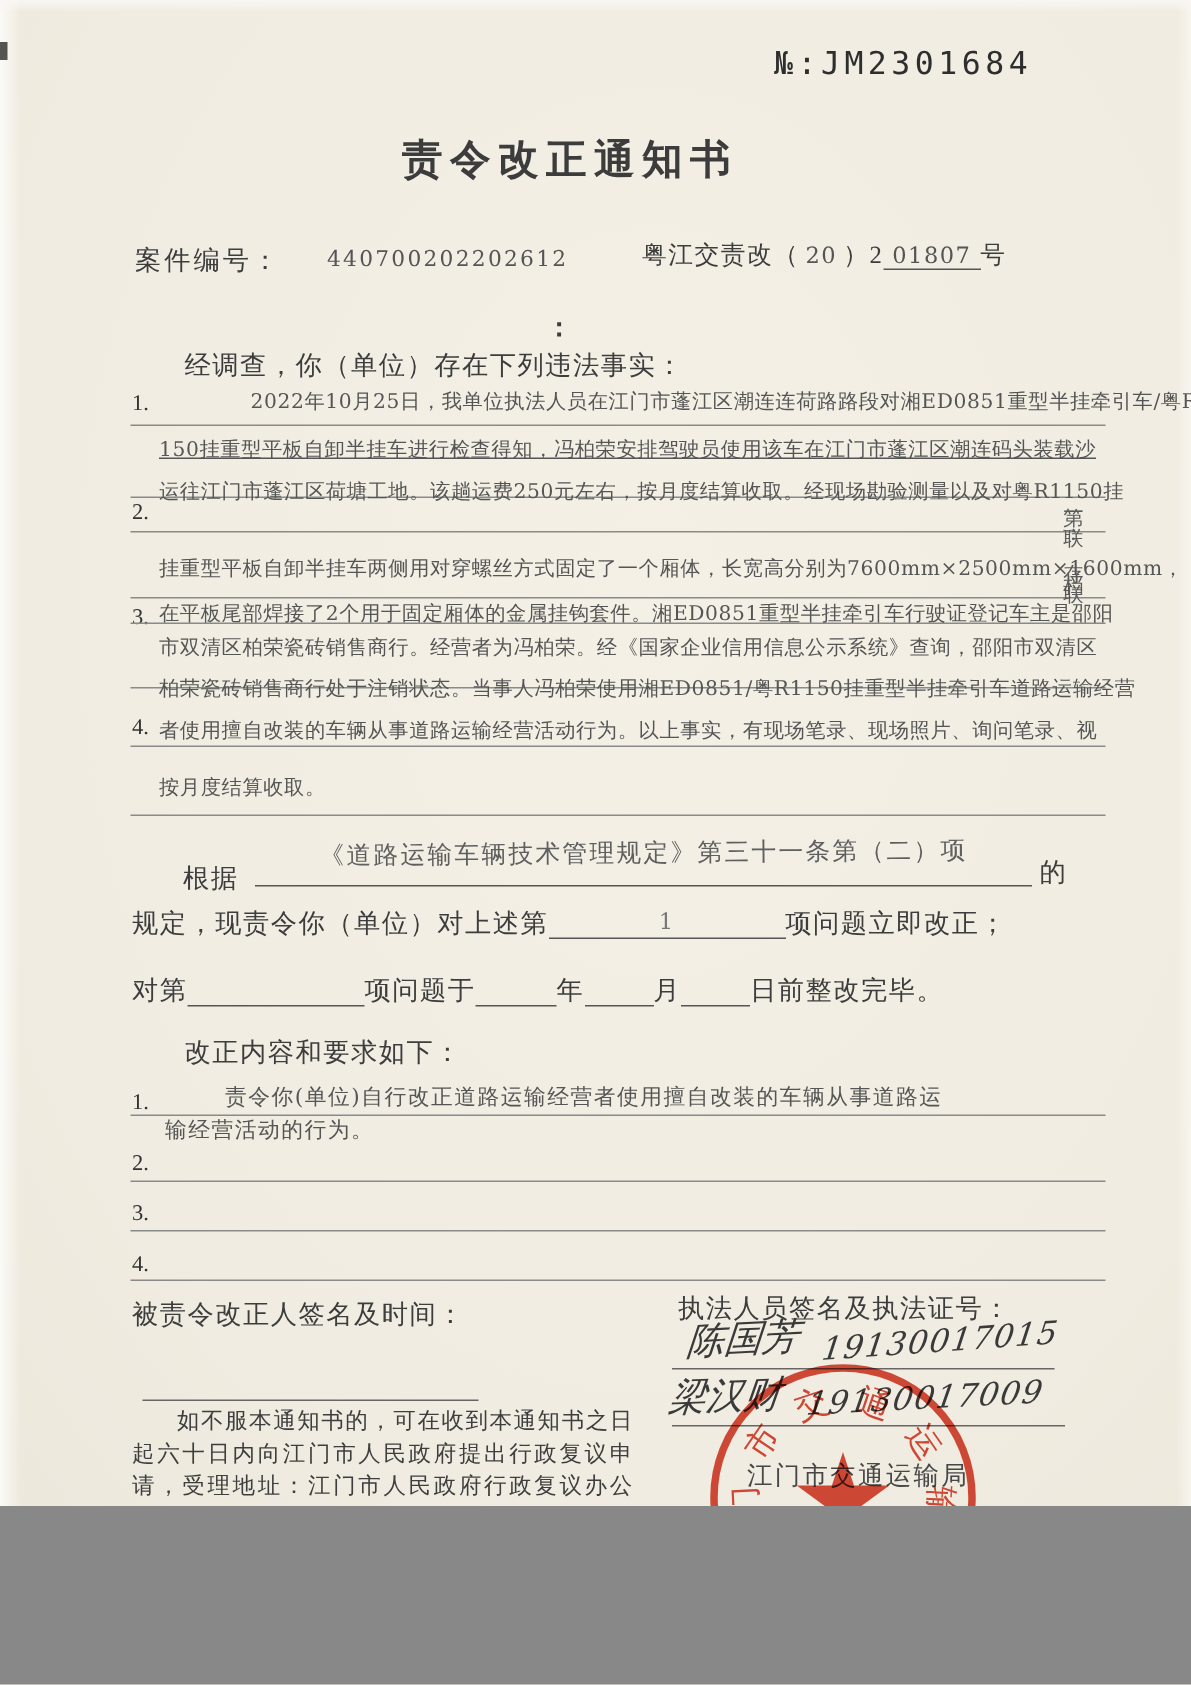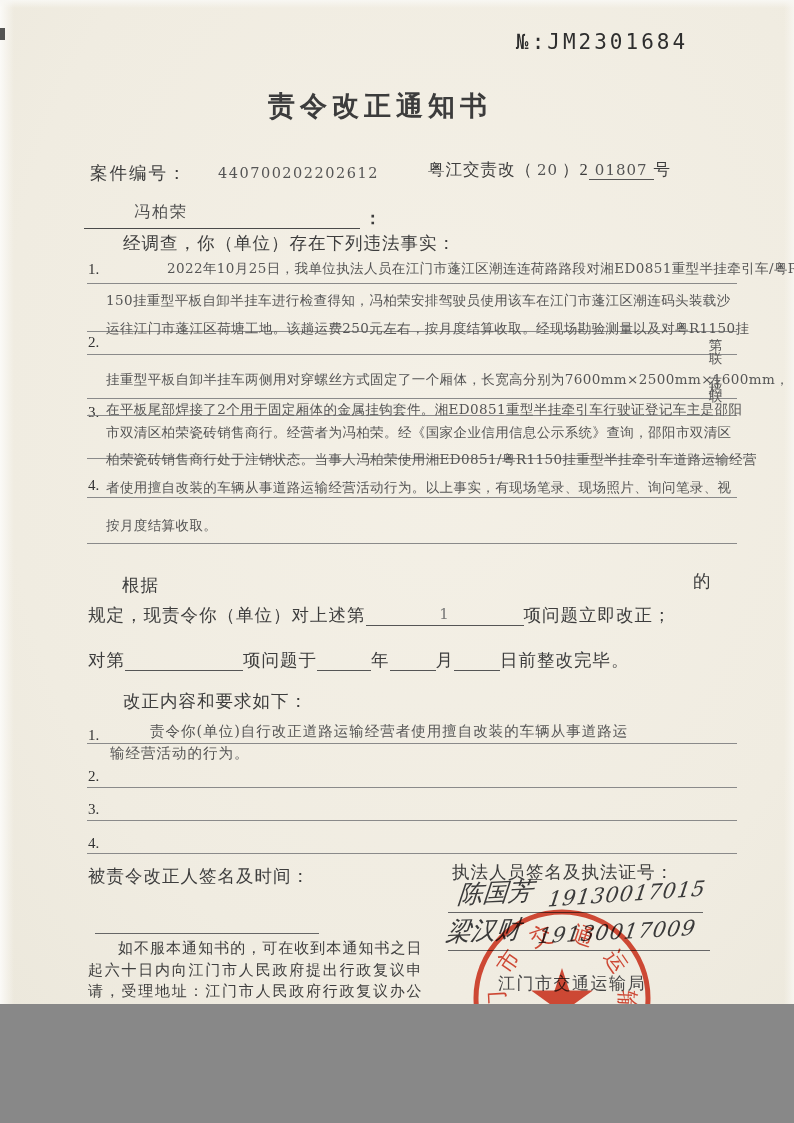--- a/index.html
+++ b/index.html
@@ -43,52 +43,52 @@
 
   <div class="abs" style="left:0;right:34px;top:88px;text-align:center;font-size:27px;letter-spacing:5px;font-weight:600;color:#3c3c3c;">责令改正通知书</div>
 
   <div class="abs label" style="left:90px;top:161px;letter-spacing:2px;">案件编号：</div>
   <div class="abs typed" style="left:218px;top:165px;font-size:14.5px;letter-spacing:1.5px;">440700202202612</div>
 
   <div class="abs" style="left:428px;top:159px;font-size:16.5px;letter-spacing:1px;white-space:nowrap;">
     <span>粤江交责改（</span><span class="typed" style="font-size:15px;padding:0 4px;">20</span><span>）2</span><span class="typed" style="font-size:15px;display:inline-block;border-bottom:1px solid #555;padding:0 6px;">01807</span><span>号</span>
   </div>
 
-  <div class="abs" style="left:84px;top:202px;width:276px;height:26px;border-bottom:1px solid #4a4a4a;">
-    <span class="typed" style="font-size:16px;margin-left:50px;letter-spacing:2px;color:#4f4f4f;">冯柏荣</span>
-  </div>
   <div class="abs label" style="left:364px;top:206px;font-weight:600;">：</div>
 
   <div class="abs label" style="left:123px;top:231px;">经调查，你（单位）存在下列违法事实：</div>
 
   <div class="abs fact-num" style="left:88px;top:261px;">1.</div>
   <div class="abs fact-num" style="left:88px;top:334px;">2.</div>
   <div class="abs fact-num" style="left:88px;top:404px;">3.</div>
   <div class="abs fact-num" style="left:88px;top:477px;">4.</div>
 
   <div class="rule" style="left:87px;top:283px;width:650px;"></div>
   <div class="rule" style="left:87px;top:331px;width:650px;"></div>
   <div class="rule" style="left:87px;top:354px;width:650px;"></div>
   <div class="rule" style="left:87px;top:398px;width:650px;"></div>
   <div class="rule" style="left:87px;top:415px;width:650px;"></div>
   <div class="rule" style="left:87px;top:458px;width:650px;"></div>
   <div class="rule" style="left:87px;top:497px;width:650px;"></div>
   <div class="rule" style="left:87px;top:543px;width:650px;"></div>
 
   <div class="abs typed fact-line" style="left:167px;top:260px;">2022年10月25日，我单位执法人员在江门市蓬江区潮连连荷路路段对湘ED0851重型半挂牵引车/粤R1</div>
-  <div class="abs typed fact-line" style="left:106px;top:292px;">150挂重型平板自卸半挂车进行检查得知，冯柏荣安排驾驶员使用该车在江门市蓬江区潮连码头装载沙</div>
+  <div class="abs typed fact-line" style="left:106px;top:292px;text-decoration:underline;">150挂重型平板自卸半挂车进行检查得知，冯柏荣安排驾驶员使用该车在江门市蓬江区潮连码头装载沙</div>
   <div class="abs typed fact-line" style="left:106px;top:320px;">运往江门市蓬江区荷塘工地。该趟运费250元左右，按月度结算收取。经现场勘验测量以及对粤R1150挂</div>
   <div class="abs typed fact-line" style="left:106px;top:371px;">挂重型平板自卸半挂车两侧用对穿螺丝方式固定了一个厢体，长宽高分别为7600mm×2500mm×1600mm，</div>
   <div class="abs typed fact-line" style="left:106px;top:401px;text-align:right;">在平板尾部焊接了2个用于固定厢体的金属挂钩套件。湘ED0851重型半挂牵引车行驶证登记车主是邵阳</div>
   <div class="abs typed fact-line" style="left:106px;top:424px;">市双清区柏荣瓷砖销售商行。经营者为冯柏荣。经《国家企业信用信息公示系统》查询，邵阳市双清区</div>
   <div class="abs typed fact-line" style="left:106px;top:451px;">柏荣瓷砖销售商行处于注销状态。当事人冯柏荣使用湘ED0851/粤R1150挂重型半挂牵引车道路运输经营</div>
   <div class="abs typed fact-line" style="left:106px;top:479px;">者使用擅自改装的车辆从事道路运输经营活动行为。以上事实，有现场笔录、现场照片、询问笔录、视</div>
   <div class="abs typed fact-line" style="left:106px;top:517px;">按月度结算收取。</div>
 
   <div class="abs label" style="left:122px;top:573px;">根据</div>
+  <div class="abs" style="left:170px;top:552px;width:518px;height:38px;border-bottom:1px solid #555;">
+    <div class="typed" style="font-size:16.5px;letter-spacing:1.5px;text-align:center;padding-top:6px;color:#5f5f5f;transform:rotate(-0.5deg);">《道路运输车辆技术管理规定》第三十一条第（二）项</div>
+  </div>
   <div class="abs label" style="left:693px;top:569px;">的</div>
 
   <div class="abs flexline" style="left:88px;top:603px;">
     <span>规定，现责令你（单位）对上述第</span>
       <span class="blank" style="width:158px;"><span class="typed" style="font-size:15px;color:#777;">1</span></span>
       <span>项问题立即改正；</span>
   </div>
 
   <div class="abs flexline" style="left:88px;top:648px;">
     <span>对第</span>

